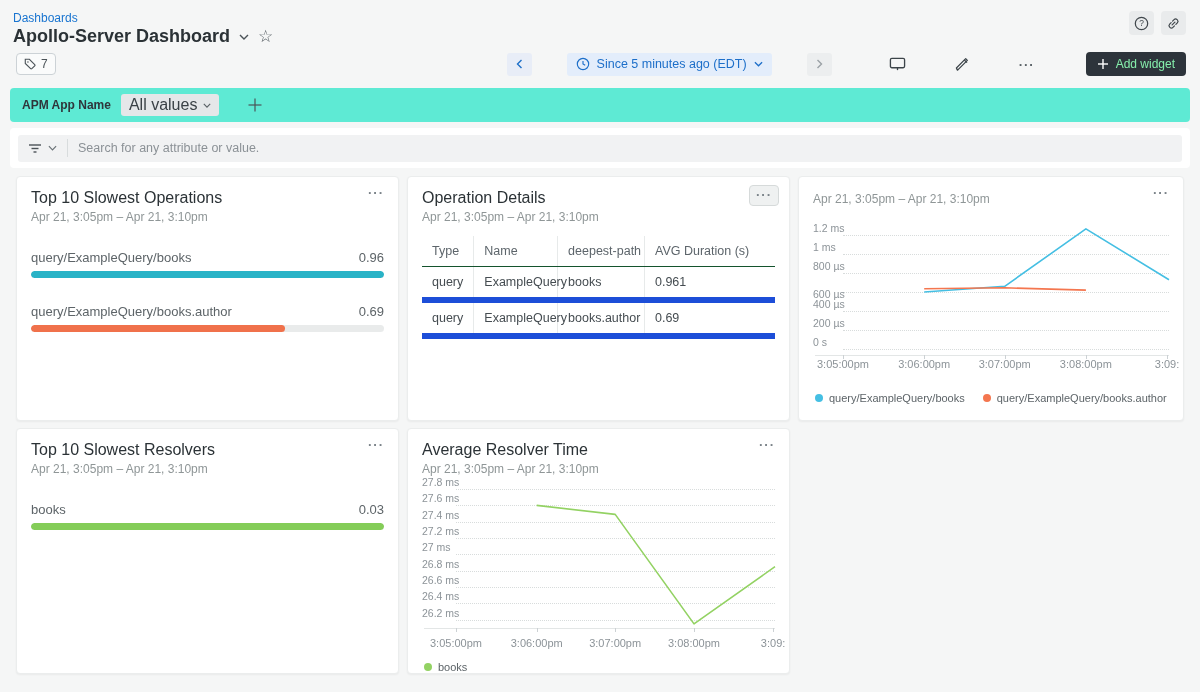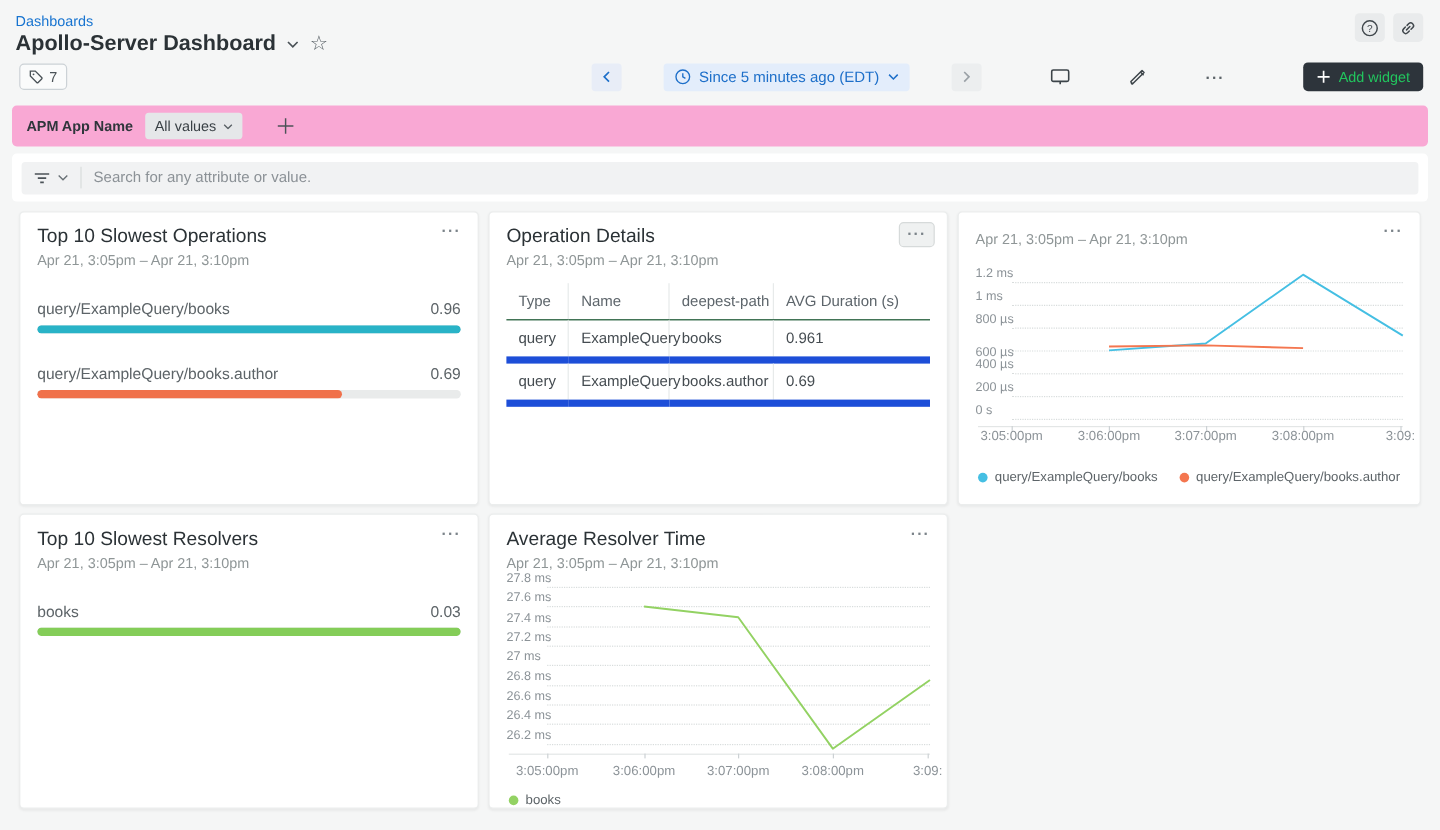--- a/index.html
+++ b/index.html
@@ -16,25 +16,25 @@
   .corner-actions{right:14px;top:11px;display:flex;gap:7px;}
   .icon-sq{width:25px;height:24px;background:#e9ebec;border:none;border-radius:4px;display:flex;align-items:center;justify-content:center;cursor:pointer;padding:0;}
   
   .toolbar{right:14px;top:52px;display:flex;align-items:center;gap:33px;}
   .tp-btn{width:25px;height:23px;border:none;border-radius:3px;display:flex;align-items:center;justify-content:center;cursor:pointer;padding:0;}
   .tp-prev{background:#e8edf7;margin-right:2px;}
   .tp-next{background:#eceeef;margin-left:2px;margin-right:16px;}
   .time-pill{height:23px;background:#e3edfb;border:none;border-radius:3px;color:#1d6fc9;font-size:12.5px;display:flex;align-items:center;gap:7px;padding:0 9px;cursor:pointer;font-family:inherit;}
   .ghost-btn{background:none;border:none;padding:0 8px;height:24px;display:flex;align-items:center;justify-content:center;cursor:pointer;color:#3c4449;}
   .more-dots{font-size:13px;letter-spacing:1px;color:#5a6267;font-weight:bold;line-height:1;}
-  .add-widget{height:24px;margin-left:24px;background:#2d343b;color:#22c55e;border:none;border-radius:4px;font-size:12px;display:flex;align-items:center;gap:7px;padding:0 11px;cursor:pointer;font-family:inherit;}
-  
-  .filter-band{left:10px;right:10px;top:88px;height:34px;background:#f9a8d4;border-radius:4px;display:flex;align-items:center;padding:0 12px;box-sizing:border-box;gap:10px;}
+  .add-widget{height:24px;margin-left:10px;background:#2d343b;color:#86efac;border:none;border-radius:4px;font-size:12px;display:flex;align-items:center;gap:7px;padding:0 11px;cursor:pointer;font-family:inherit;}
+  
+  .filter-band{left:10px;right:10px;top:88px;height:34px;background:#5eead4;border-radius:4px;display:flex;align-items:center;padding:0 12px;box-sizing:border-box;gap:10px;}
   .filter-label{font-size:12px;font-weight:bold;color:#2f363b;}
-  .dropdown-chip{height:22px;background:#e5e7e9;border:none;border-radius:3px;font-size:12px;color:#3a4146;display:flex;align-items:center;gap:6px;padding:0 8px;cursor:pointer;font-family:inherit;}
+  .dropdown-chip{height:22px;background:#e5e7e9;border:none;border-radius:3px;font-size:16px;color:#3a4146;display:flex;align-items:center;gap:6px;padding:0 8px;cursor:pointer;font-family:inherit;}
   .plus-btn{background:none;border:none;margin-left:16px;cursor:pointer;padding:2px;display:flex;}
   .search-band{left:10px;right:10px;top:128px;height:40px;background:#fff;border-radius:4px;display:flex;align-items:center;padding:0 8px;box-sizing:border-box;}
   .search-input-wrap{flex:1;height:27px;background:#f1f2f3;border-radius:3px;display:flex;align-items:center;}
   .filter-icon-btn{background:none;border:none;display:flex;align-items:center;gap:6px;padding:0 10px;cursor:pointer;}
   .search-divider{width:1px;height:18px;background:#d8dcdd;}
   .search-input{flex:1;background:transparent;border:none;outline:none;font-size:12.5px;color:#3a4146;padding:0 10px;font-family:inherit;}
   .search-input::placeholder{color:#8b9196;}
   
   .card{position:absolute;background:#fff;border:1px solid #ebeded;border-radius:4px;box-shadow:0 1px 2px rgba(0,0,0,.05);box-sizing:border-box;padding:12px 14px;overflow:hidden;}
   .c1{left:16px;top:176px;width:383px;height:245px;}

